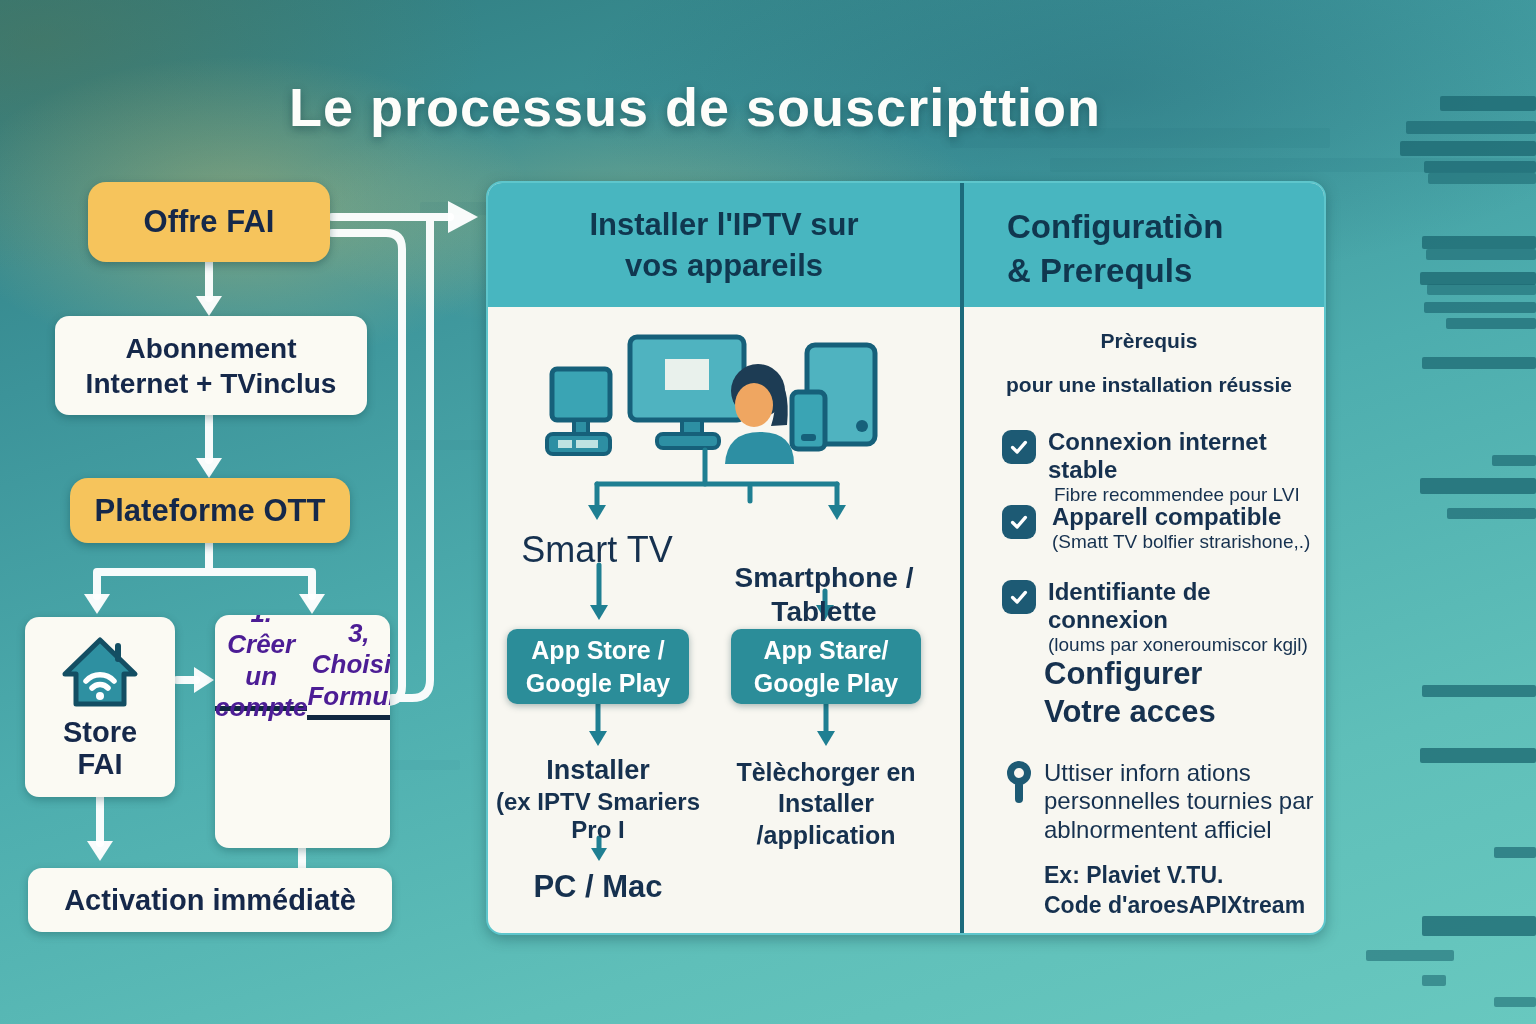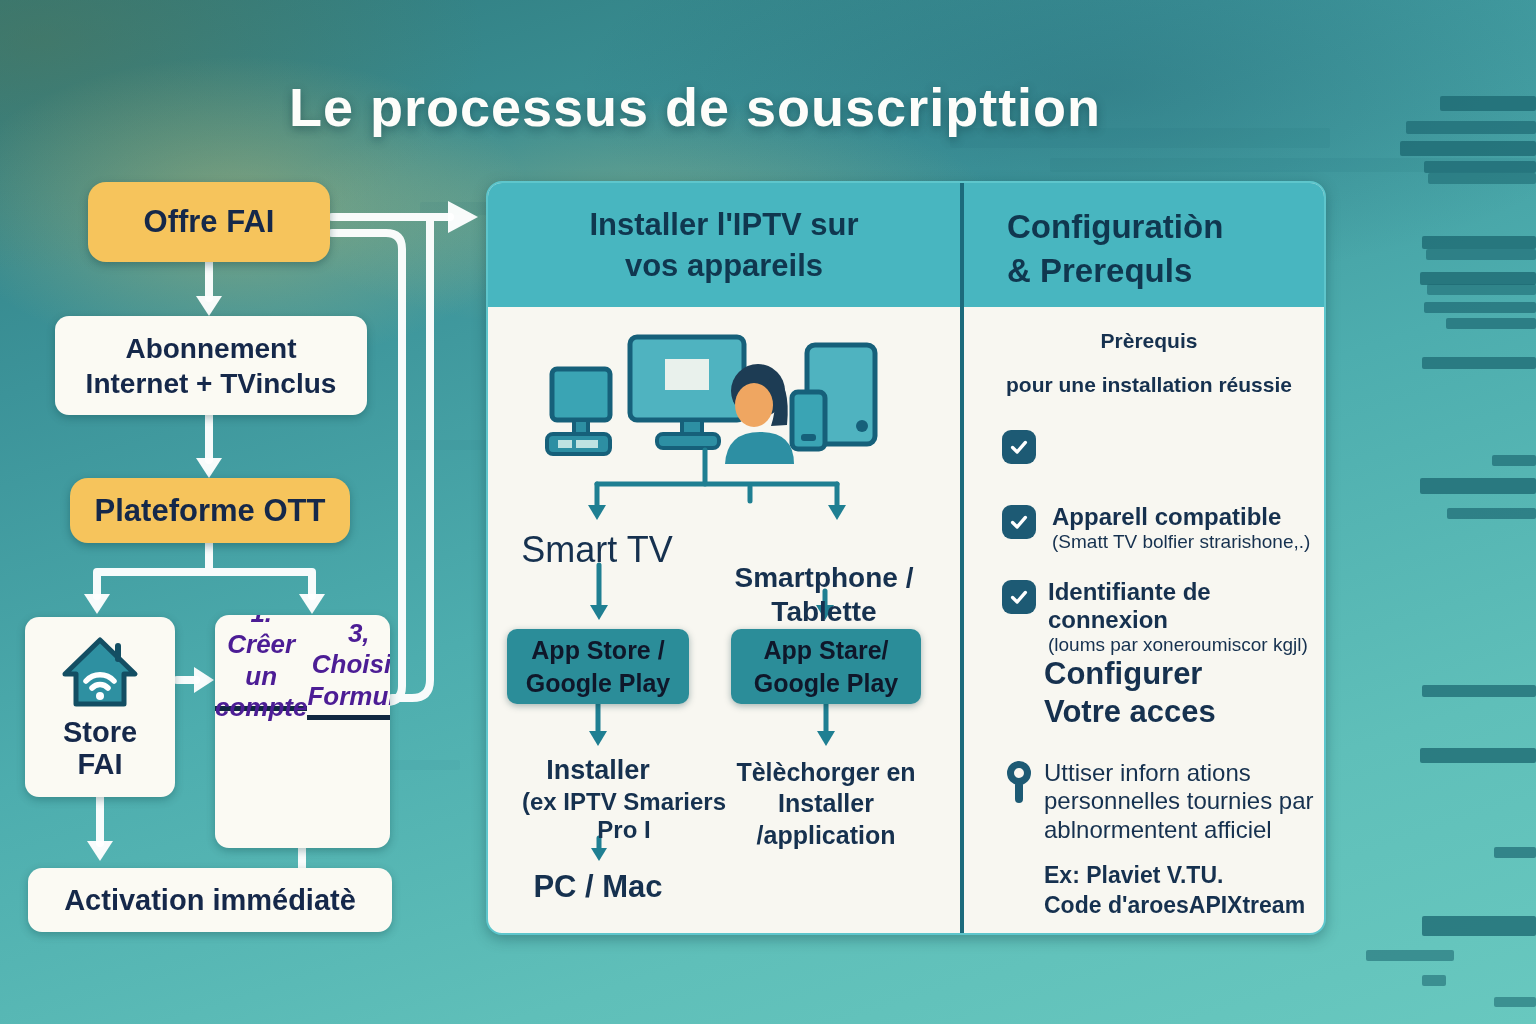--- a/index.html
+++ b/index.html
@@ -30,21 +30,21 @@
   .box-white {
     background:#fbfaf3; border-radius:14px;
     box-shadow:0 3px 9px rgba(8,55,60,.3);
     display:flex; align-items:center; justify-content:center;
     color:#15284a; font-weight:bold; text-align:center; line-height:1.25;
   }
   .box-teal {
     background:#2b8d99; border-radius:10px;
     box-shadow:0 2px 7px rgba(8,55,60,.35);
     display:flex; align-items:center; justify-content:center;
-    color:#0f172a; font-weight:bold; text-align:center; line-height:1.3;
+    color:#ffffff; font-weight:bold; text-align:center; line-height:1.3;
   }
   .steps-box {
     background:#fbfaf3; border-radius:14px;
     box-shadow:0 3px 9px rgba(8,55,60,.3);
     display:flex; flex-direction:row; color:#4c1d95; font-weight:bold;
     overflow:hidden; text-align:center;font-style:italic;
   }
   .steps-box .row { display:flex; align-items:center; justify-content:center; line-height:1.2; }
   .steps-box .row.b { border-bottom:5px solid #112741; }
   .panel {
@@ -239,35 +239,39 @@
     <div class="abs box-teal" style="left:19px; top:446px; width:182px; height:75px; font-size:25px;">
       <span class="pre">App Store /
 Google Play</span>
     </div>
     <div class="abs box-teal" style="left:243px; top:446px; width:190px; height:75px; font-size:25px;">
       <span class="pre">App Stare/
 Google Play</span>
     </div>
 
     <div class="abs navy" style="left:20px; top:572px; width:180px; text-align:center; font-size:27px; font-weight:bold;">Installer</div>
-    <div class="abs navy pre" style="left:0px; top:605px; width:220px; text-align:center; font-size:24px; font-weight:600; line-height:1.15;margin-left:26px;">(ex IPTV Smariers
+    <div class="abs navy pre" style="left:0px; top:605px; width:220px; text-align:center; font-size:24px; font-weight:600; line-height:1.15;">(ex IPTV Smariers
 Pro I</div>
     <div class="abs navy" style="left:20px; top:686px; width:180px; text-align:center; font-size:31px; font-weight:bold;">PC / Mac</div>
     <div class="abs navy pre" style="left:222px; top:574px; width:232px; text-align:center; font-size:25px; font-weight:600; line-height:1.25;">Tèlèchorger en
 Installer /application</div>
 
     <div class="abs navy" style="left:496px; top:146px; width:330px; text-align:center; font-size:21px; font-weight:bold;">Prèrequis</div>
     <div class="abs navy" style="left:486px; top:190px; width:350px; text-align:center; font-size:21px; font-weight:600;">pour une installation réussie</div>
 
     <div class="checkrow" style="left:514px; top:245px; width:320px; gap:12px;">
       <div class="checkbox">
         <svg width="22" height="22" viewBox="0 0 24 24">
             <path d="M5 12.5 L10 17.5 L19 7" stroke="#ffffff" stroke-width="3.6" fill="none" stroke-linecap="round" stroke-linejoin="round"></path>
           </svg>
       </div>
+      <div>
+        <div class="navy" style="font-size:24px; font-weight:600;">Connexion internet stable</div>
+        <div class="navy" style="font-size:19px; padding-left:6px;">Fibre recommendee pour LVI</div>
+      </div>
     </div>
 
     <div class="checkrow" style="left:514px; top:320px; width:320px; gap:16px;">
       <div class="checkbox">
         <svg width="22" height="22" viewBox="0 0 24 24">
             <path d="M5 12.5 L10 17.5 L19 7" stroke="#ffffff" stroke-width="3.6" fill="none" stroke-linecap="round" stroke-linejoin="round"></path>
           </svg>
       </div>
       <div>
         <div class="navy" style="font-size:24px; font-weight:600;">Apparell compatible</div>

